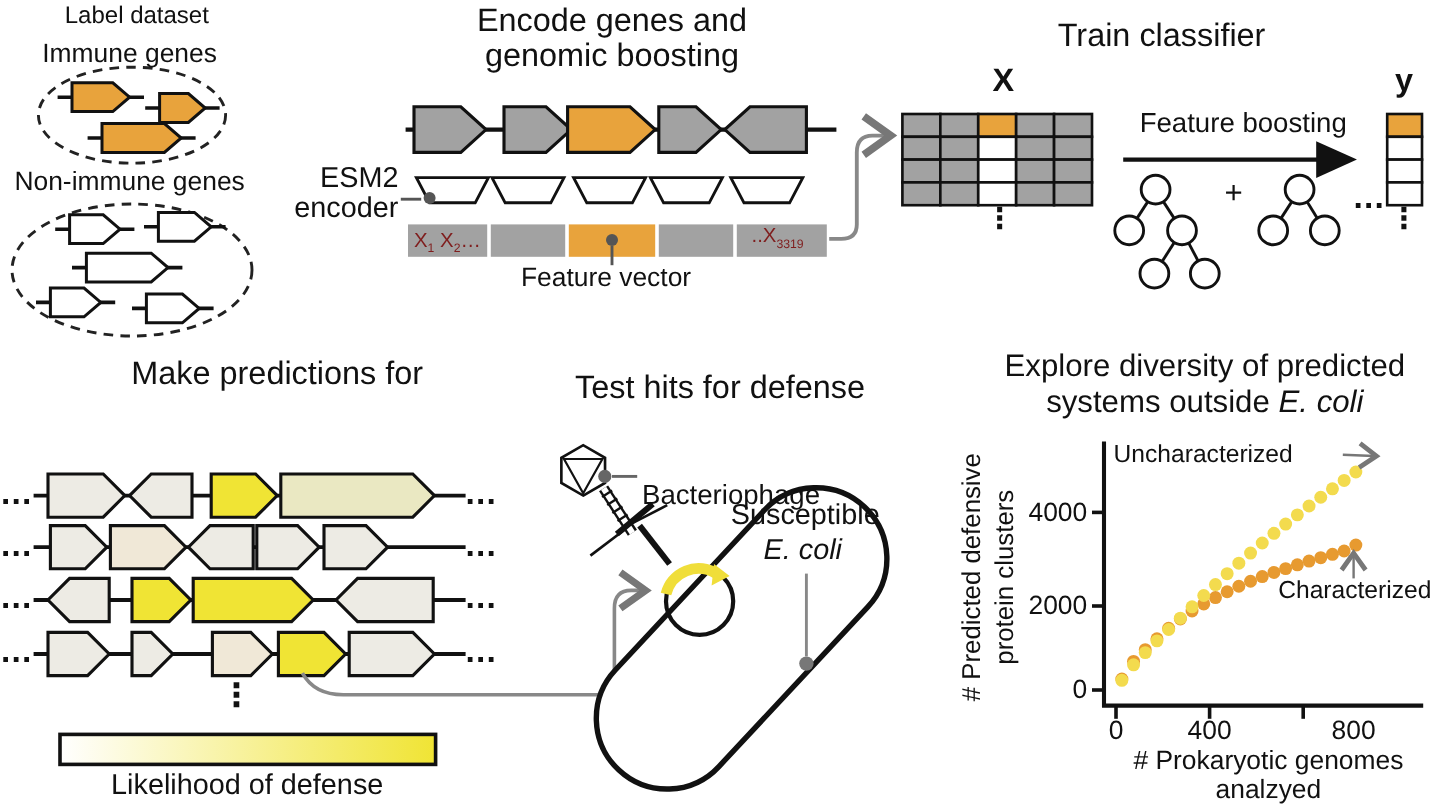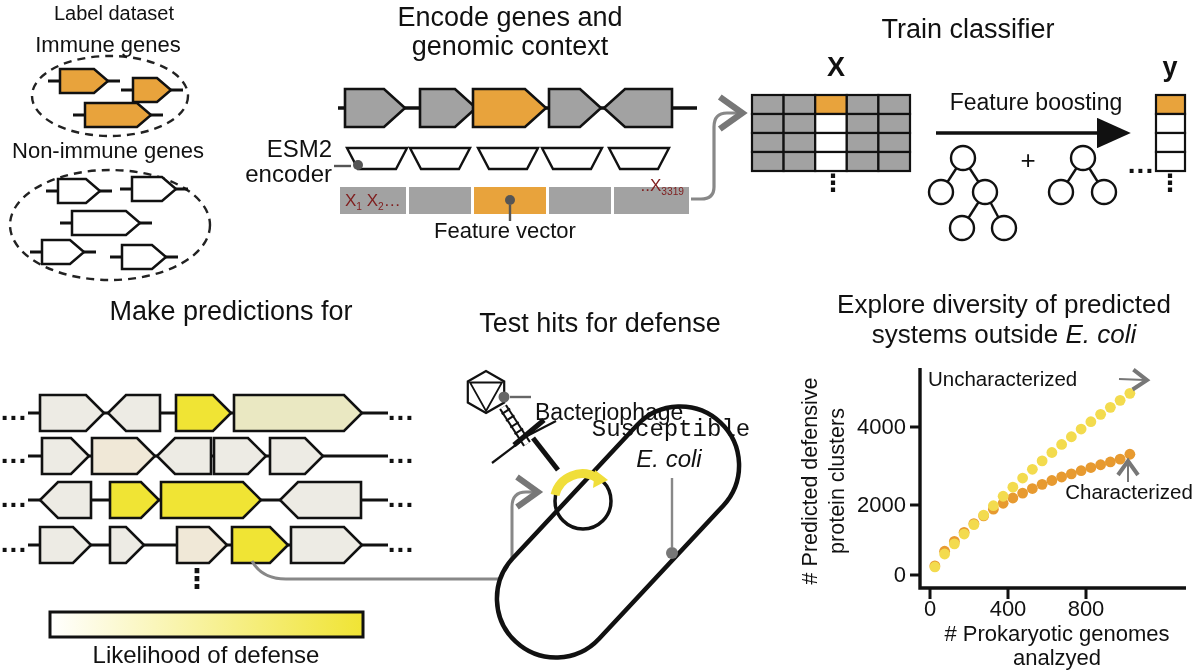--- a/index.html
+++ b/index.html
@@ -245,27 +245,27 @@
       </g>
   <line x1="1119" y1="379" x2="1145" y2="380" stroke="#777" stroke-width="2" marker-end="url(#mg)"></line>
   <line x1="1128" y1="482" x2="1128" y2="463" stroke="#777" stroke-width="2" marker-end="url(#mg)"></line>
 </svg>
 
 <div class="t title c" style="left:114px;top:2px;font-size:20px;">Label dataset</div>
 <div class="t sub c" style="left:108px;top:33px;">Immune genes</div>
 <div class="t sub c" style="left:108px;top:139px;">Non-immune genes</div>
 
 <div class="t title c" style="left:510px;top:2px;">Encode genes and</div>
-<div class="t title c" style="left:510px;top:31px;">genomic context</div>
+<div class="t title c" style="left:510px;top:31px;">genomic boosting</div>
 <div class="t small" style="left:238px;top:136px;width:94px;text-align:right;line-height:25px;">
   <span>ESM2</span><br>
   <span>encoder</span>
 </div>
 <div class="t fvtext" style="left:345px;top:188px;"><span>X</span><sub>1</sub>&nbsp;<span>X</span><sub>2</sub><span>…</span></div>
-<div class="t fvtext" style="left:612px;top:173px;width:72px;text-align:right;"><span>..X</span><sub>3319</sub></div>
+<div class="t fvtext" style="left:612px;top:184px;width:72px;text-align:center;"><span>..X</span><sub>3319</sub></div>
 <div class="t sub c" style="left:505px;top:219px;">Feature vector</div>
 
 <div class="t title c" style="left:968px;top:14px;">Train classifier</div>
 <div class="t title bold c" style="left:836px;top:52px;">X</div>
 <div class="t title bold c" style="left:1170px;top:52px;">y</div>
 <div class="t c" style="left:1036px;top:90px;font-size:23px;">Feature boosting</div>
 <div class="t c" style="left:1028px;top:146px;font-size:26px;">+</div>
 <div class="t dots c" style="left:1141px;top:148px;">...</div>
 <div class="t vdots c" style="left:833px;top:170px;">⋮</div>
 <div class="t vdots c" style="left:1170px;top:170px;">⋮</div>
@@ -277,32 +277,32 @@
 <div class="t dots c" style="left:401px;top:438px;">...</div>
 <div class="t dots c" style="left:14px;top:482px;">...</div>
 <div class="t dots c" style="left:401px;top:482px;">...</div>
 <div class="t dots c" style="left:14px;top:527px;">...</div>
 <div class="t dots c" style="left:401px;top:527px;">...</div>
 <div class="t vdots c" style="left:197px;top:564px;font-size:27px;">⋮</div>
 <div class="t c" style="left:206px;top:642px;font-size:24px;">Likelihood of defense</div>
 
 <div class="t title c" style="left:600px;top:308px;">Test hits for defense</div>
 <div class="t" style="left:535px;top:400px;font-size:23px;">Bacteriophage</div>
-<div class="t c" style="left:671px;top:417px;font-size:24px;font-family:Liberation Mono, monospace;">Susceptible</div>
+<div class="t c" style="left:671px;top:417px;font-size:24px;">Susceptible</div>
 <div class="t c" style="left:669px;top:446px;font-size:24px;font-style:italic;">E. coli</div>
 
 <div class="t c" style="left:1004px;top:290px;font-size:26px;">Explore diversity of predicted</div>
 <div class="t c" style="left:1004px;top:320px;font-size:26px;"><span>systems outside </span><i>E. coli</i></div>
 <div class="t rot" style="left:704px;top:454px;width:240px;font-size:21.5px;line-height:27px;">
   <span># Predicted defensive</span><br><span>protein clusters</span>
 </div>
 <div class="t" style="left:856px;top:415px;width:50px;text-align:right;font-size:22px;">4000</div>
 <div class="t" style="left:856px;top:493px;width:50px;text-align:right;font-size:22px;">2000</div>
 <div class="t" style="left:856px;top:563px;width:50px;text-align:right;font-size:22px;">0</div>
 <div class="t c" style="left:930px;top:597px;font-size:22px;">0</div>
 <div class="t c" style="left:1008px;top:597px;font-size:22px;">400</div>
-<div class="t c" style="left:1086px;top:597px;font-size:22px;">800</div>
+<div class="t c" style="left:1128px;top:597px;font-size:22px;">800</div>
 <div class="t c" style="left:1057px;top:622px;font-size:22px;"># Prokaryotic genomes</div>
 <div class="t c" style="left:1057px;top:646px;font-size:22px;">analzyed</div>
 <div class="t" style="left:928px;top:368px;font-size:20.5px;">Uncharacterized</div>
 <div class="t c" style="left:1129px;top:481px;font-size:20.5px;">Characterized</div>
 
 </div>
 
 </body></html>

